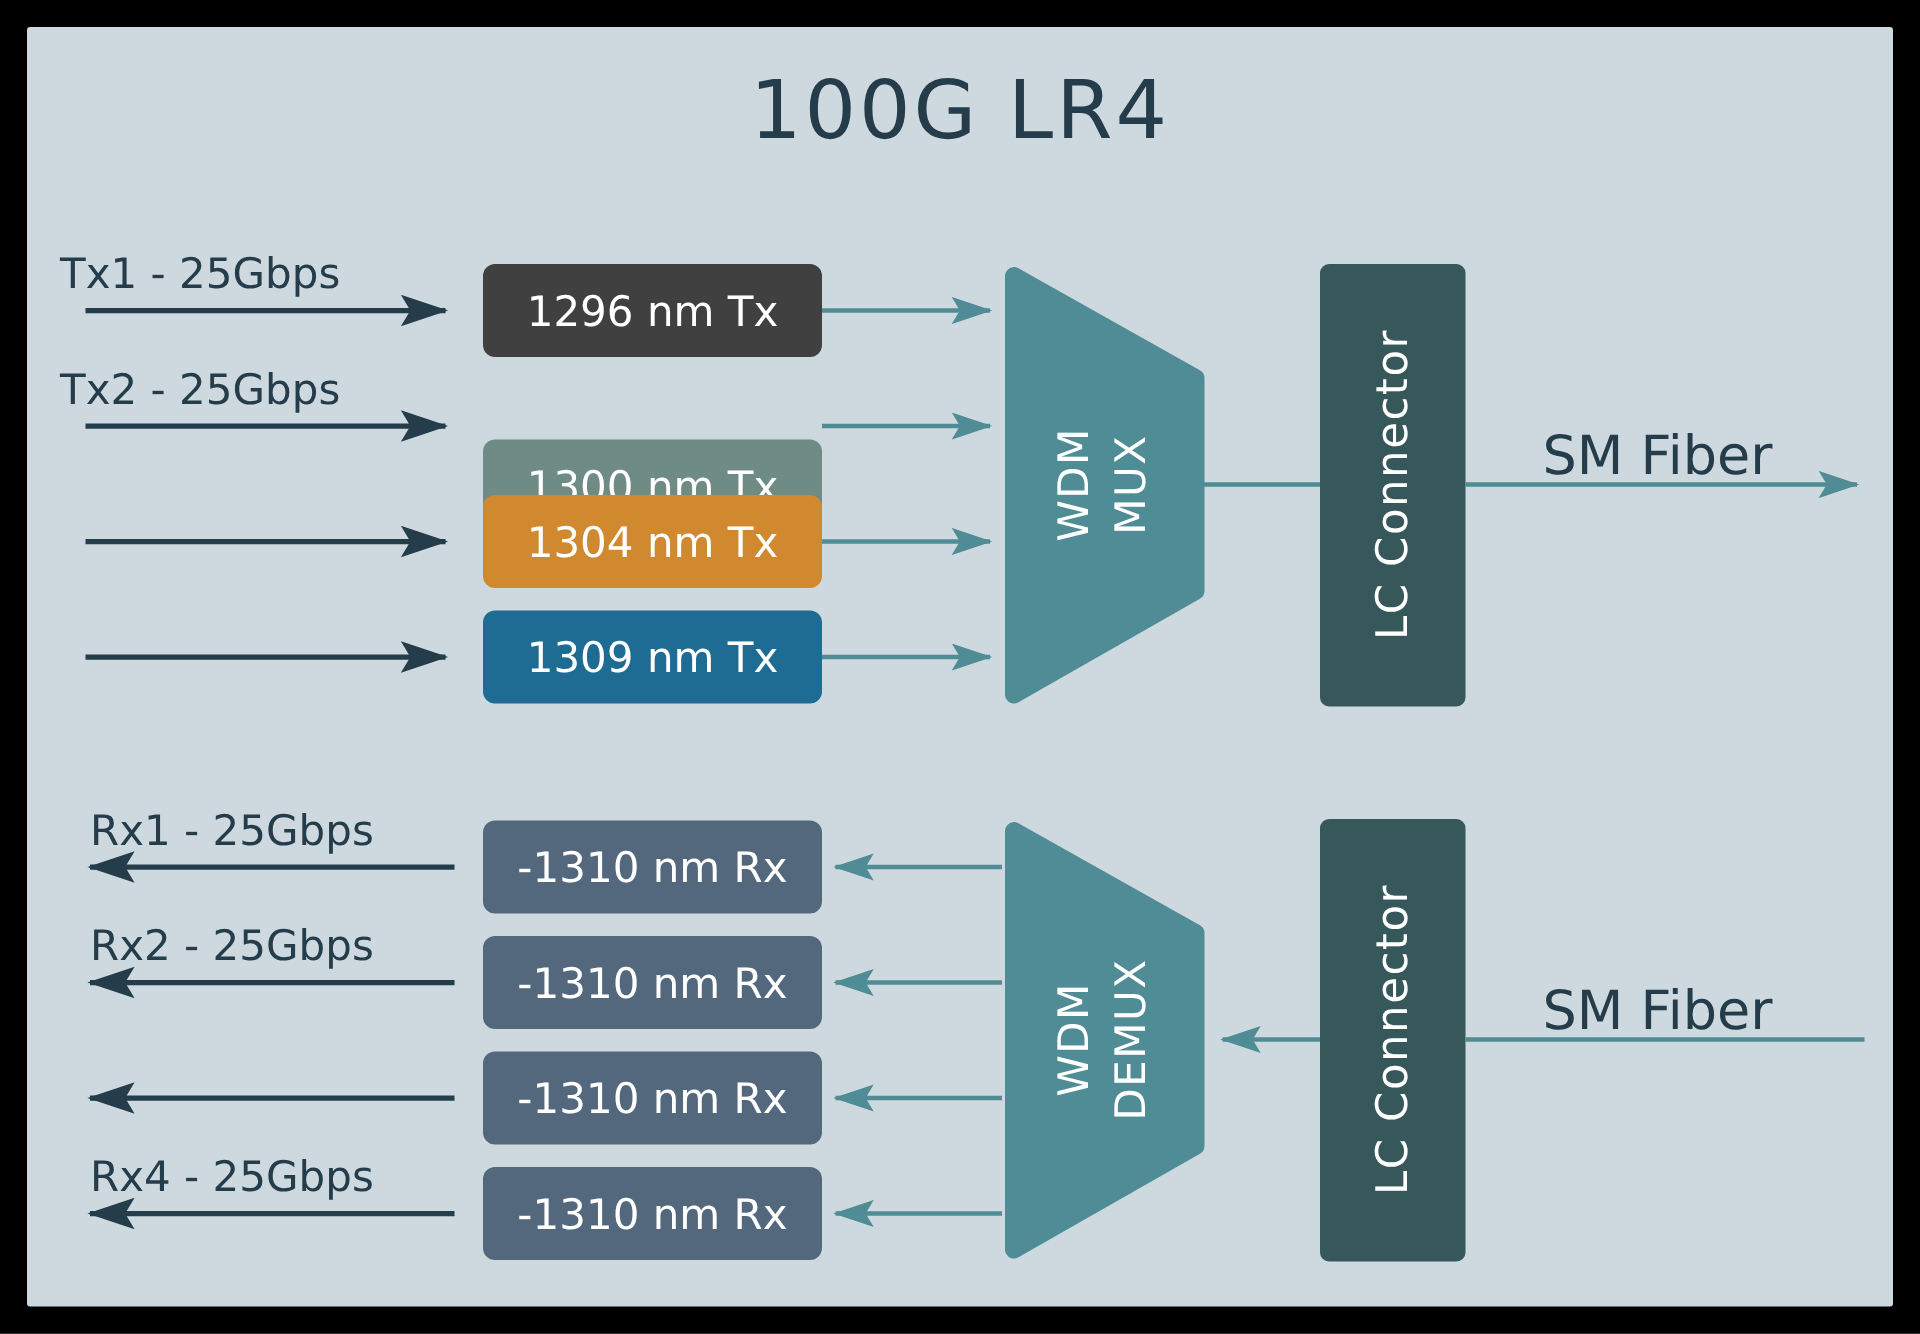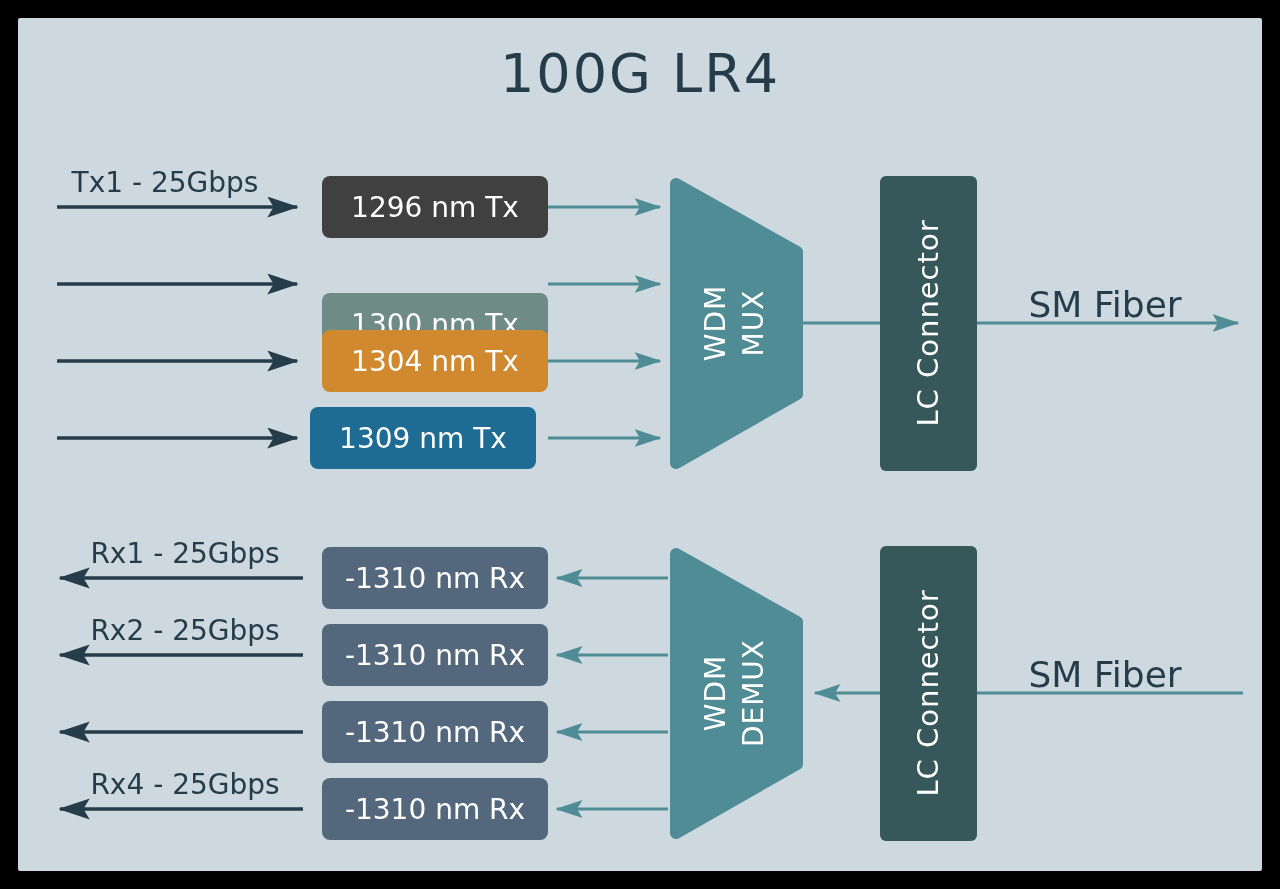--- a/index.html
+++ b/index.html
@@ -39,21 +39,20 @@
     left: 0; top: 42px;
     width: 1280px;
     text-align: center;
     font-size: 54px;
     letter-spacing: 2px;
     color: var(--ink);
   }
   .row-label {
     position: absolute;
     width: 250px;
-    text-align: center;
     font-size: 28px;
     color: var(--ink);
     white-space: nowrap;
   }
   .chip {
     position: absolute;
     width: 226px; height: 62px;
     border-radius: 8px;
     color: #ffffff;
     font-size: 28px;
@@ -139,25 +138,26 @@
     <line class="teal-line" x1="880" y1="693" x2="815" y2="693" marker-end="url(#arrow-teal)"></line>
 
     <rect class="lc-rect" x="880" y="546" width="97" height="295" rx="6"></rect>
 
     <line class="teal-line" x1="1243" y1="693" x2="977" y2="693"></line>
   </svg>
 
   <div class="title">100G LR4</div>
 
   <div class="row-label" style="left:40px; top:166px;">Tx1 - 25Gbps</div>
+  <div class="row-label" style="left:40px; top:243px;">Tx2 - 25Gbps</div>
 
   <div class="chip" style="left: 322px; top: 176px; background: #404040; text-align: right;">1296 nm Tx</div>
   <div class="chip" style="left: 322px; top: 253px; background: rgb(111, 139, 133); margin-top: 40px;">1300 nm Tx</div>
   <div class="chip" style="left: 322px; top: 330px; background: rgb(208, 137, 47);">1304 nm Tx</div>
-  <div class="chip" style="left: 310px; top: 407px; background: rgb(30, 107, 148);">1309 nm Tx</div>
+  <div class="chip" style="left: 322px; top: 407px; background: rgb(30, 107, 148);">1309 nm Tx</div>
 
   <div class="rot mux-text" style="left:650px; top:283px;">
     <span>WDM</span>
     <span>MUX</span>
   </div>
 
   <div class="rot lc-text" style="left:793px; top:302px;">LC Connector</div>
 
   <div class="fiber-label" style="left:995px; top:284px;">SM Fiber</div>
 

